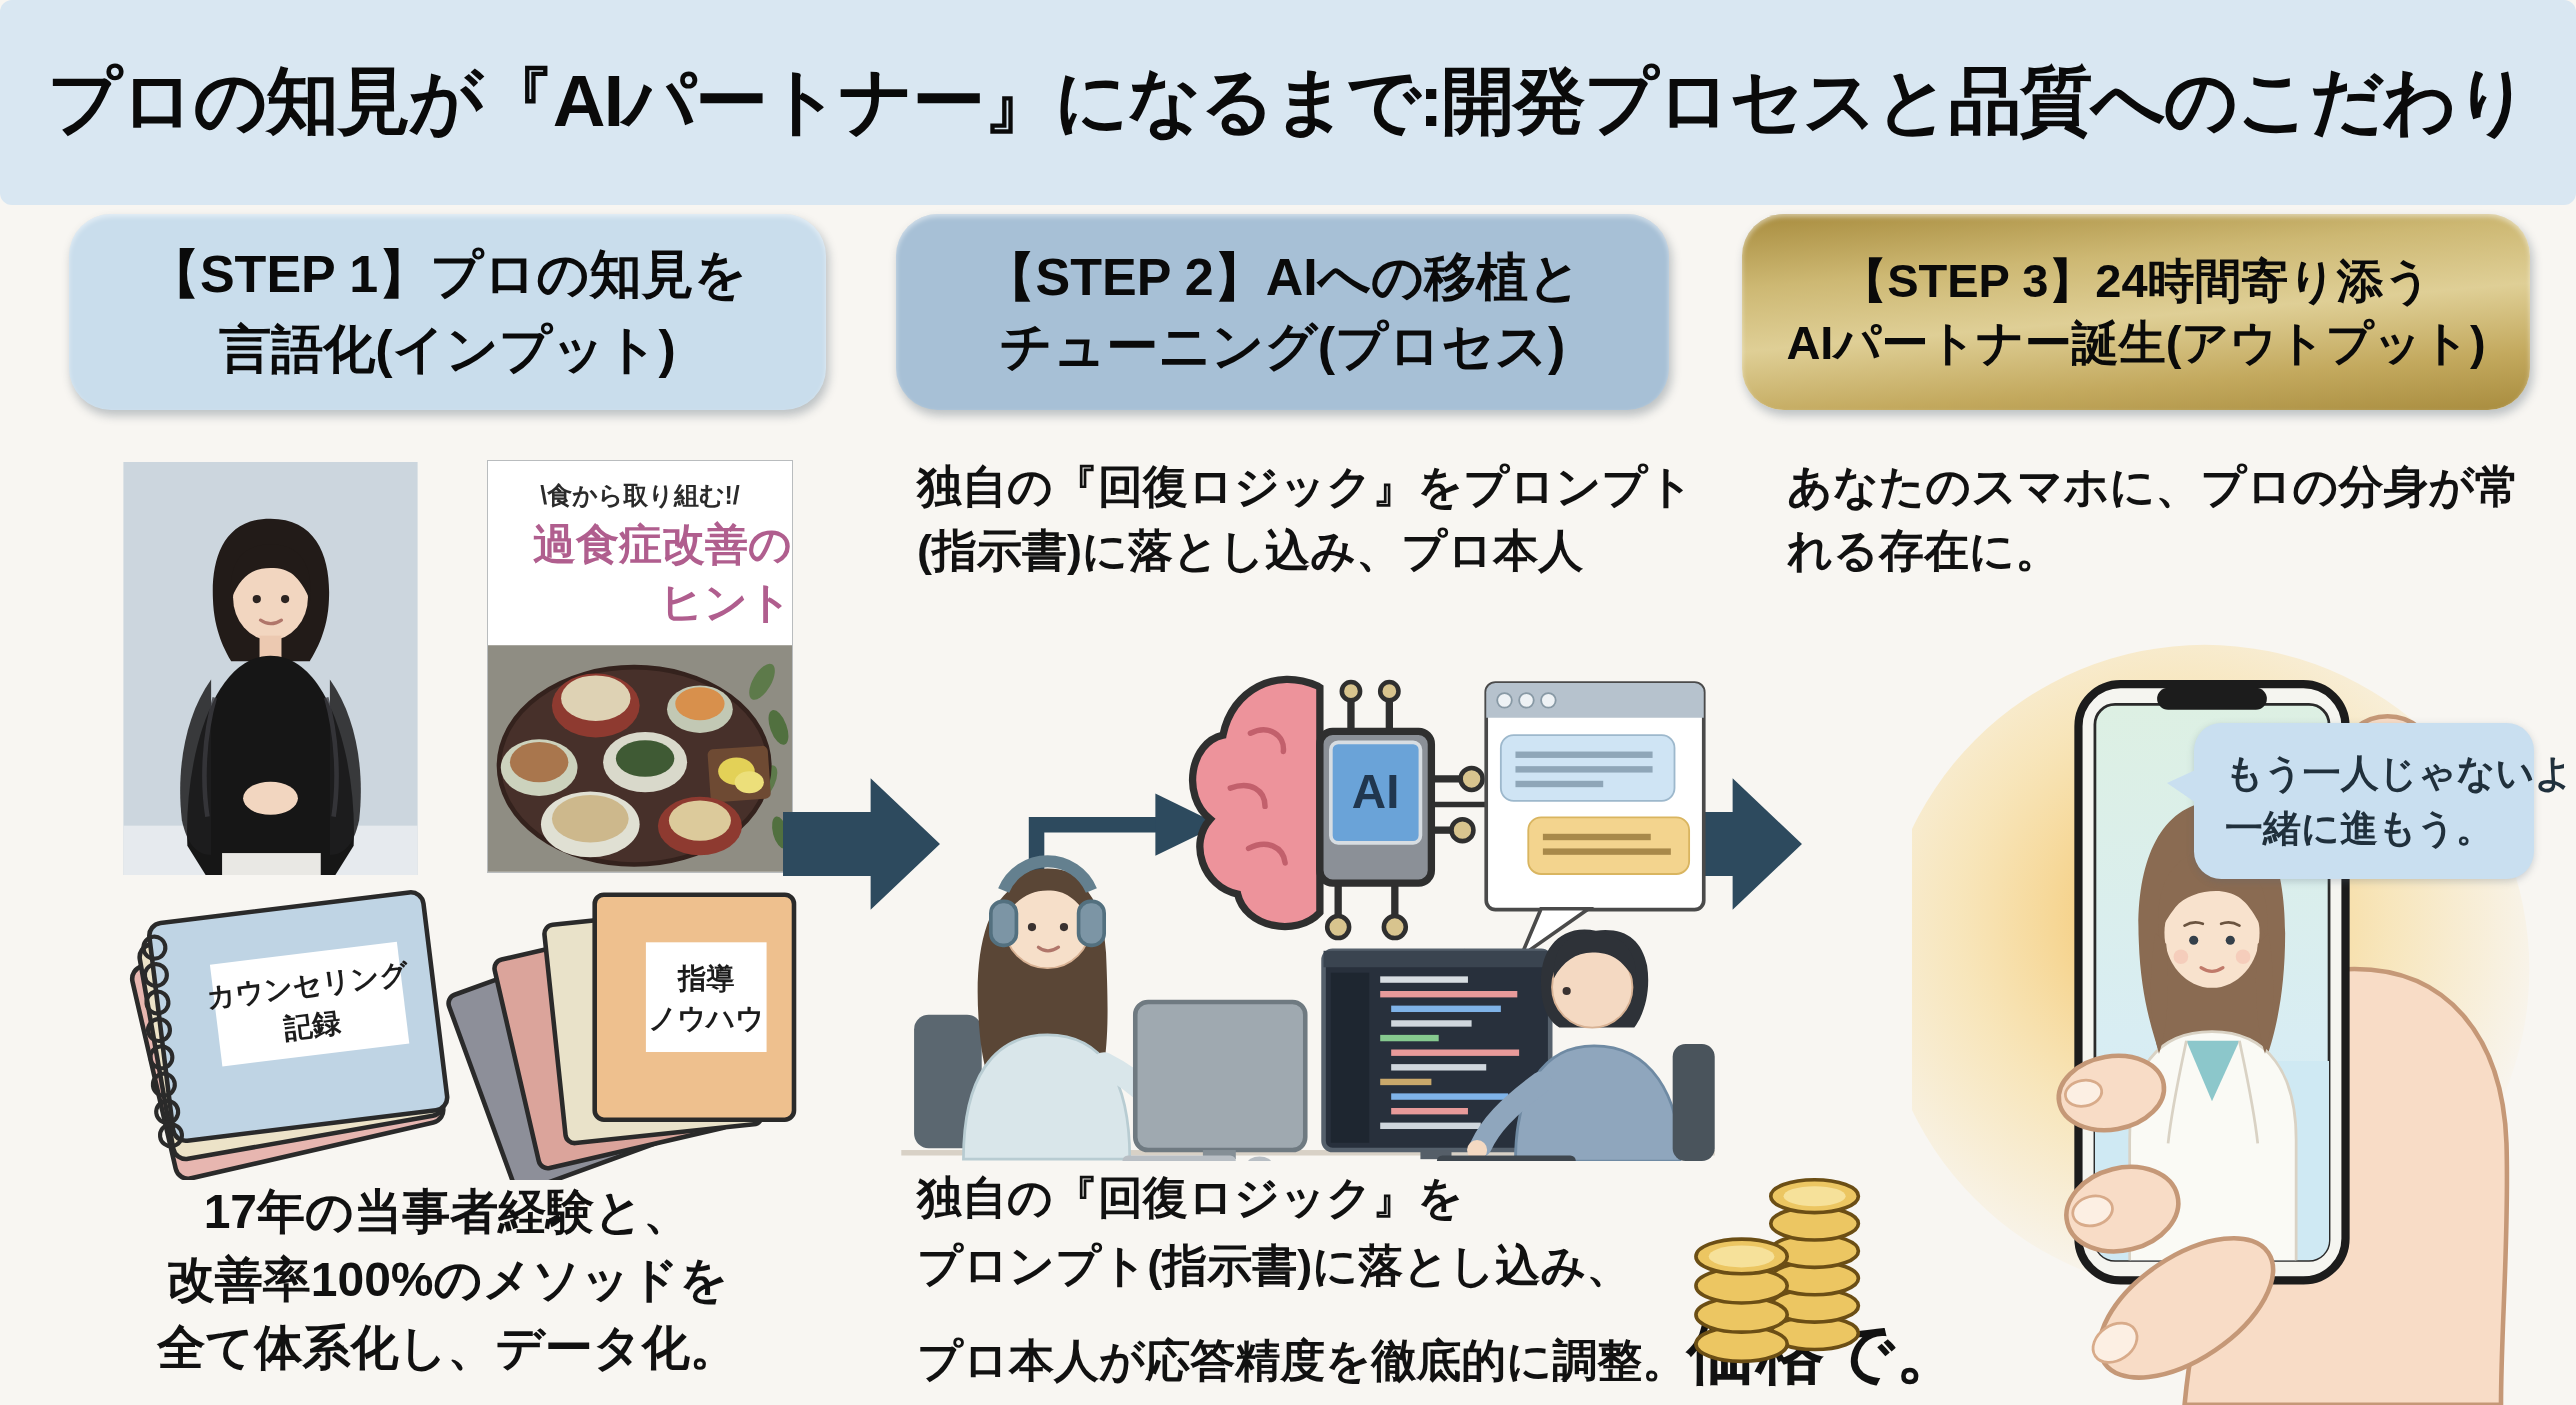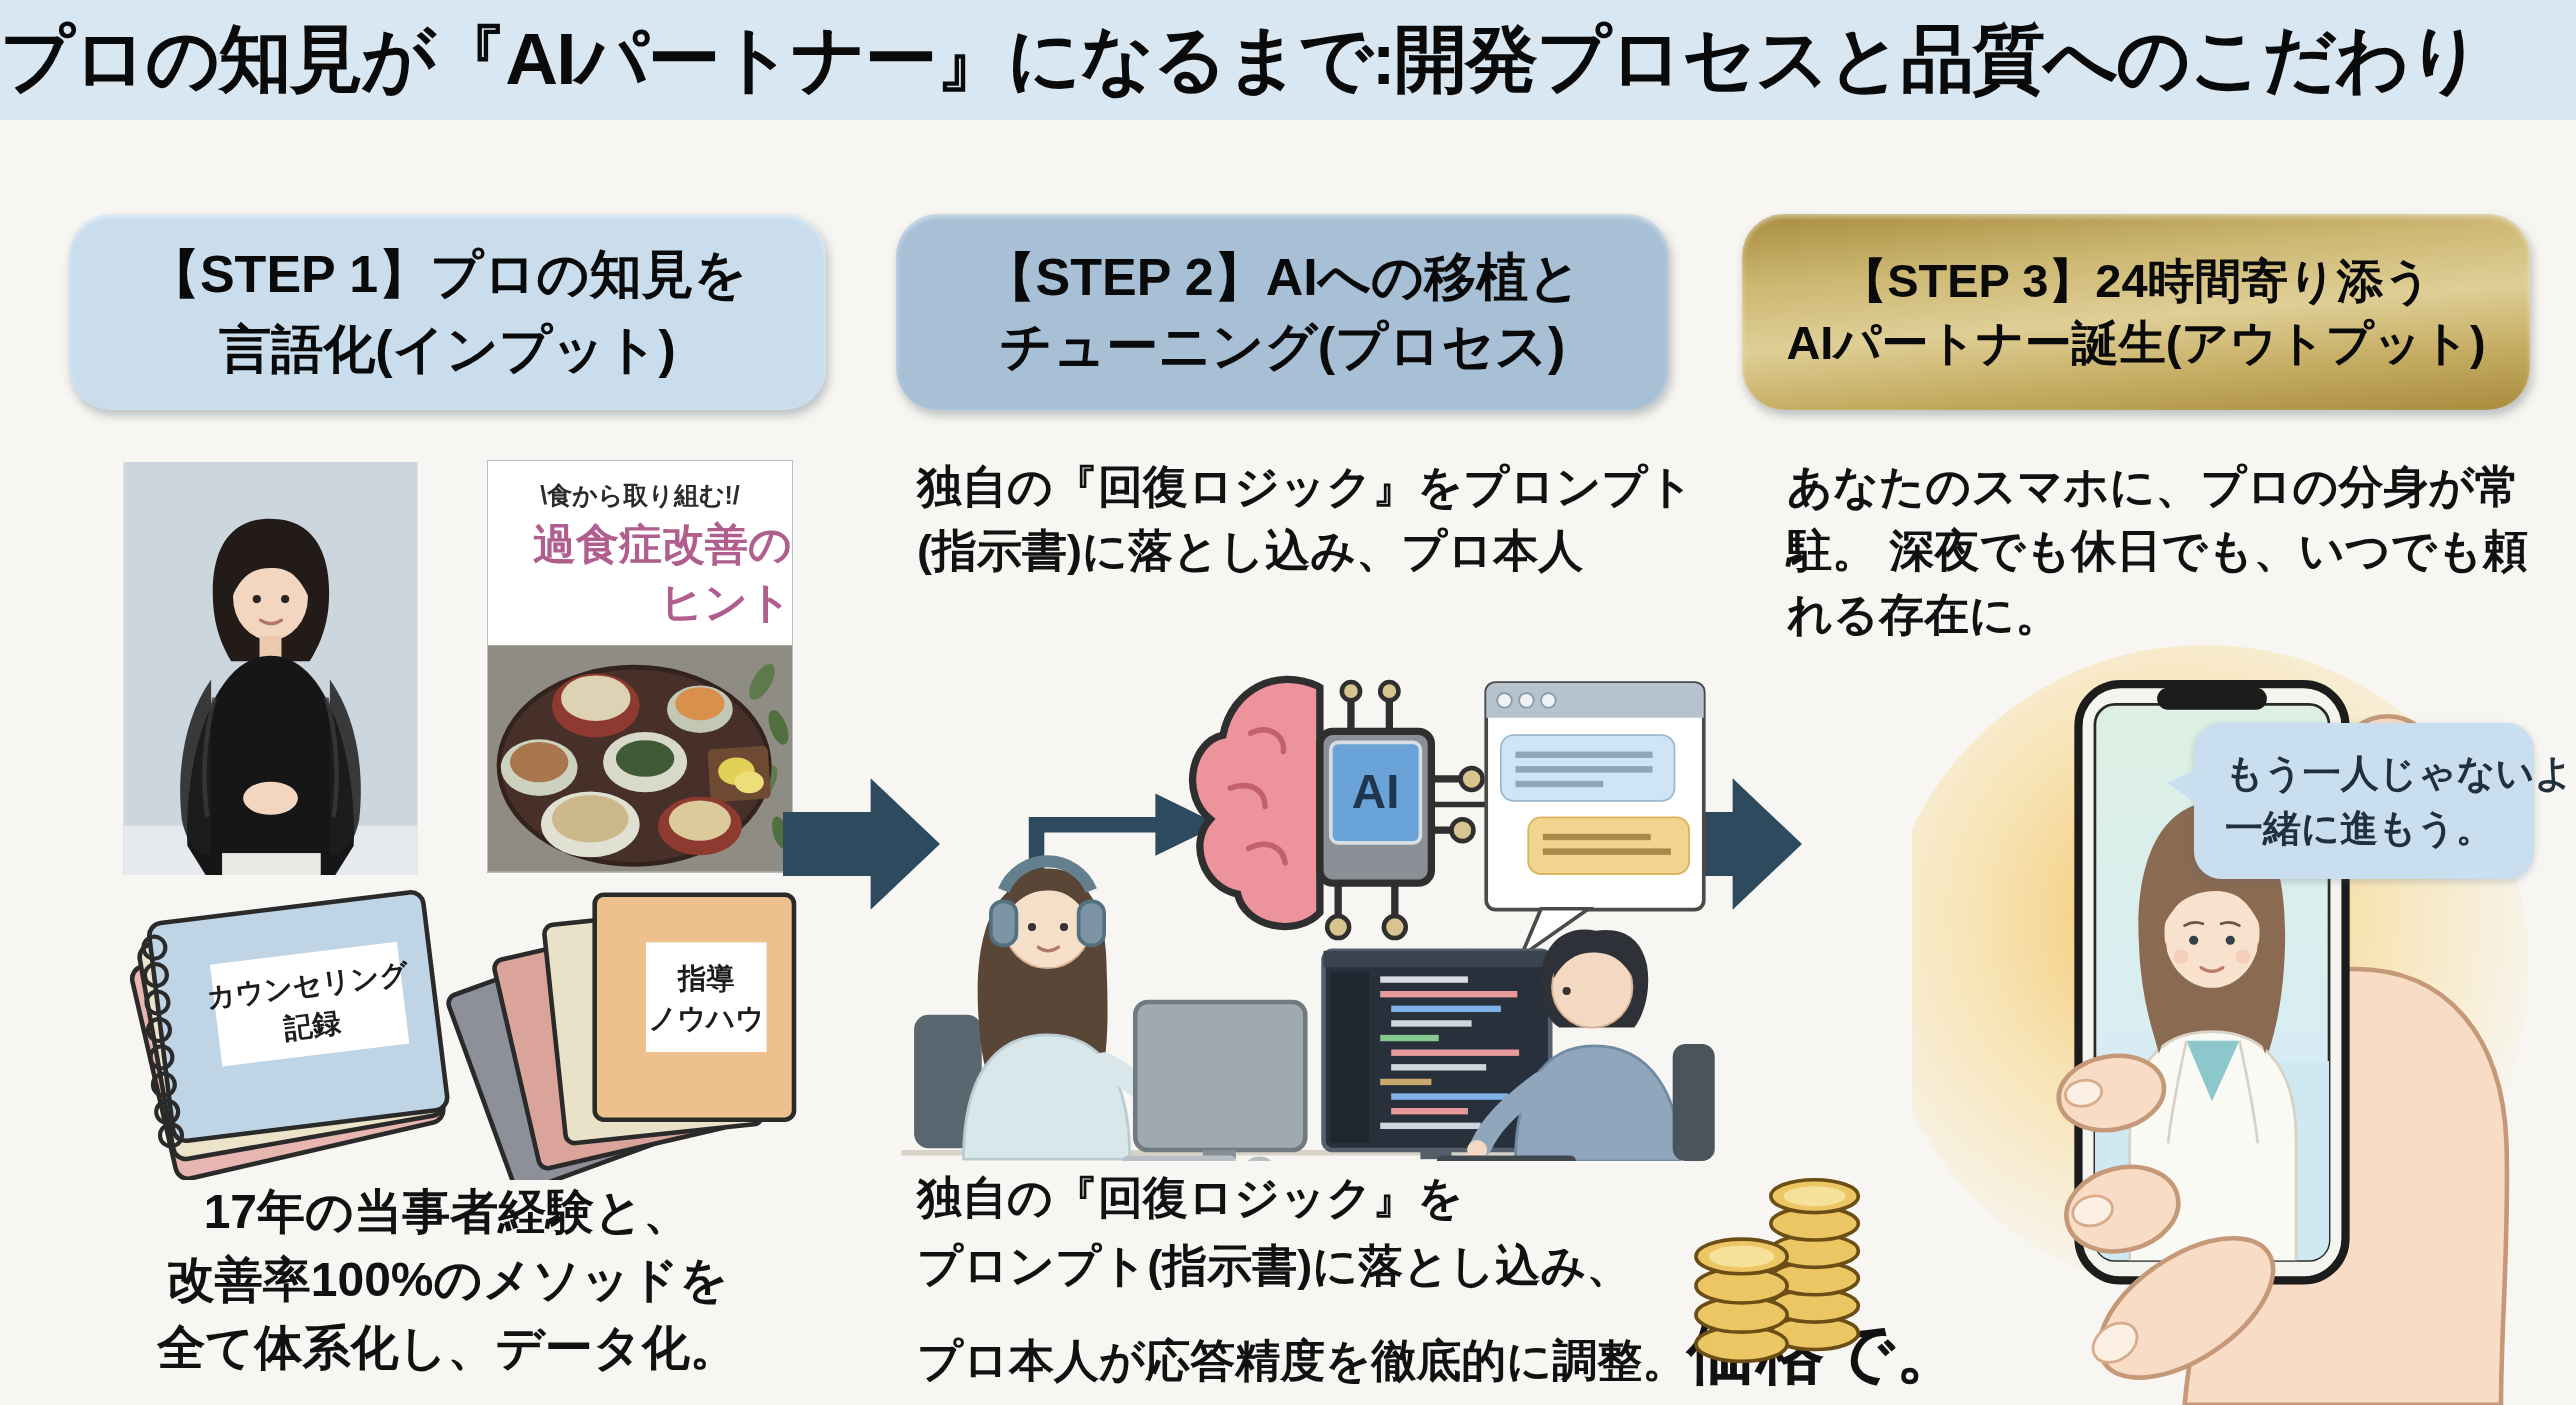--- a/index.html
+++ b/index.html
@@ -5,23 +5,23 @@
   * { margin:0; padding:0; box-sizing:border-box; }
   html,body { width:2576px; height:1405px; }
   body {
     position:relative; overflow:hidden;
     background:#f8f6f2;
     font-family:"Liberation Sans","DejaVu Sans",sans-serif;
     color:#0d0d0d;
   }
   
   .title-band {
-    position:absolute; left:0; top:0; width:2576px; height:120px;
+    position:absolute; left:0; top:0; width:2576px; height:205px;
     background:#d9e7f2;
-    display:flex; align-items:center; 
+    display:flex; align-items:center; justify-content:center;border-radius:12px;
   }
   .title-band h1 {
     font-size:73px; font-weight:900; letter-spacing:-1.8px; color:#0a0a0a;
     white-space:nowrap;
   }
   
   .step-header {
     position:absolute; top:214px; height:196px; border-radius:42px;
     display:flex; flex-direction:column; align-items:center; justify-content:center;
     text-align:center; box-shadow:2.7px 5.5px 9.1px rgba(40,60,80,.28), inset 0 2.7px 5.5px rgba(255,255,255,.5);
@@ -312,21 +312,20 @@
     <ellipse cx="62" cy="252" rx="50" ry="19" fill="#ecc662" stroke="#6b4e15" stroke-width="4"></ellipse>
     <ellipse cx="62" cy="220" rx="50" ry="19" fill="#ecc662" stroke="#6b4e15" stroke-width="4"></ellipse>
     <ellipse cx="62" cy="188" rx="50" ry="19" fill="#ecc662" stroke="#6b4e15" stroke-width="4"></ellipse>
     <ellipse cx="62" cy="156" rx="50" ry="19" fill="#ecc662" stroke="#6b4e15" stroke-width="4"></ellipse>
     <ellipse cx="62" cy="156" rx="36" ry="12" fill="#f6e19a"></ellipse>
   </g>
 </svg>
 
 <div class="desc" style="left:1787px;top:455px;width:778px;">
   <div class="line">あなたのスマホに、プロの分身が常</div>
-  <div class="line">駐。 深夜でも休日でも、いつでも頼</div>
   <div class="line">れる存在に。</div>
 </div>
 
 <svg style="left:1912px;top:631px;" width="664" height="774" viewBox="0 0 726 846">
   <defs>
     <radialGradient id="glow" cx="45%" cy="42%" r="60%">
       <stop offset="0%" stop-color="#f3bc55" stop-opacity="0.95"></stop>
       <stop offset="55%" stop-color="#f7d88e" stop-opacity="0.55"></stop>
       <stop offset="100%" stop-color="#f7d88e" stop-opacity="0"></stop>
     </radialGradient>

